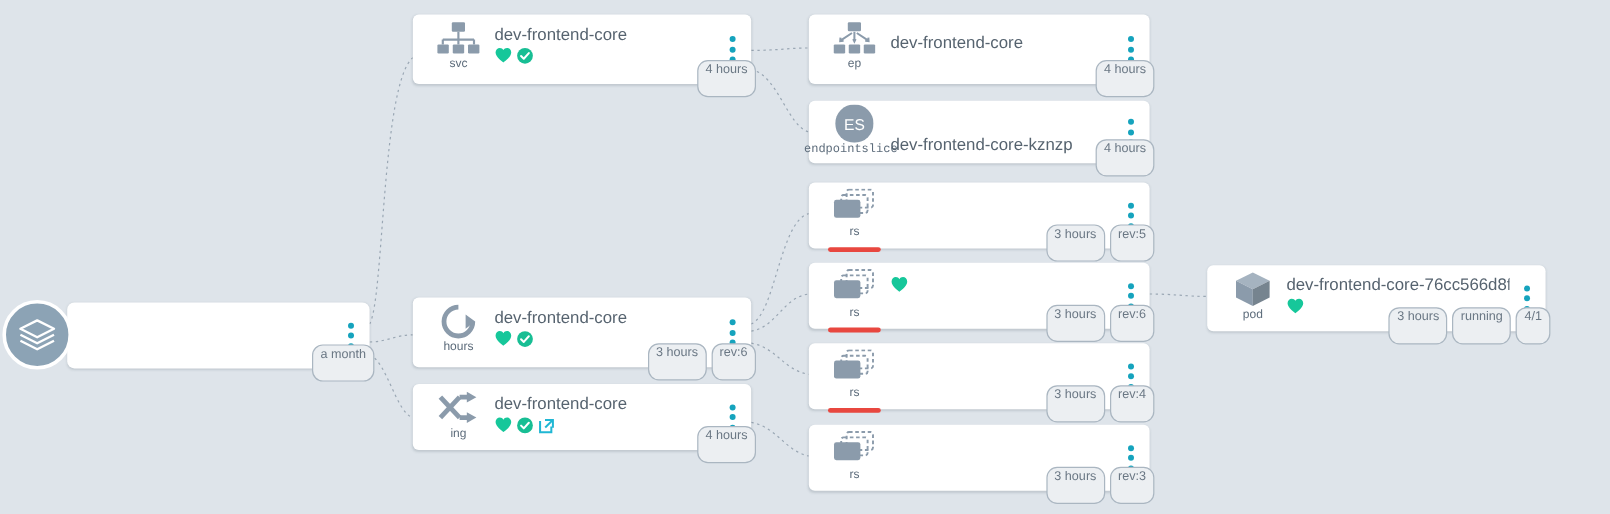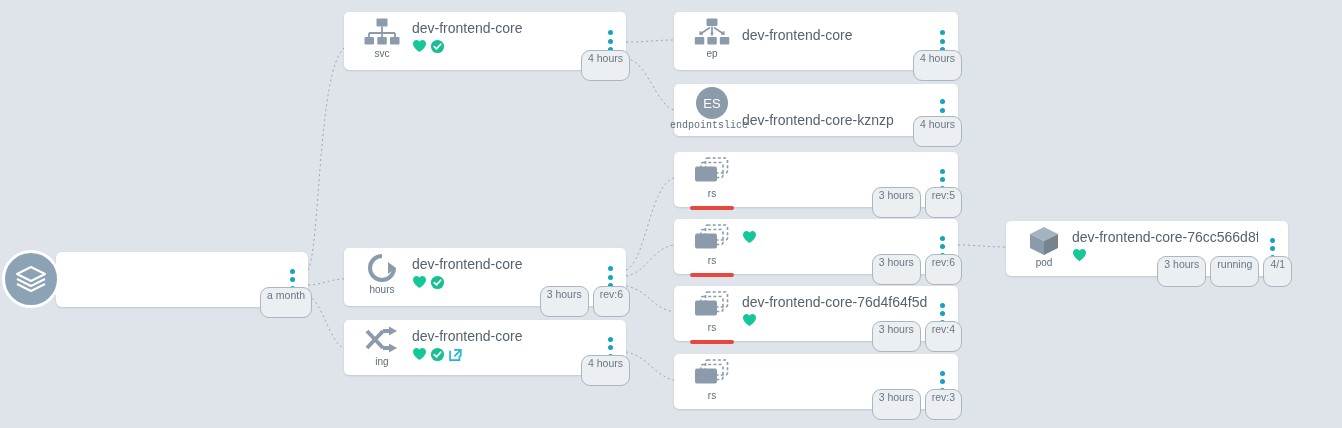--- a/index.html
+++ b/index.html
@@ -368,30 +368,20 @@
       <div class="glyph">
         <svg width="38" height="30" viewBox="0 0 38 30">
           <rect x="12.5" y="1" width="22" height="15" rx="2" fill="none" stroke="#8b9bab" stroke-width="1.6" stroke-dasharray="3,2.2"></rect>
           <rect x="8" y="5.5" width="22" height="15" rx="2" fill="none" stroke="#8b9bab" stroke-width="1.6" stroke-dasharray="3,2.2"></rect>
           <rect x="2" y="9.5" width="22" height="15" rx="2" fill="#8b9bab"></rect>
         </svg>
       </div>
       <div class="kind">rs</div>
       <div class="redbar" style="left:4px;bottom:-10px;"></div>
     </div>
-    <div class="node-body">
-      <div class="node-title">dev-frontend-core-76d4f64f5d</div>
-      <div class="status-row">
-        <span>
-          <svg width="15" height="14" viewBox="0 0 16 15">
-              <path d="M8 14 C8 14 1 9.4 1 5.1 C1 2.6 2.8 1 4.8 1 C6.2 1 7.4 1.8 8 2.9 C8.6 1.8 9.8 1 11.2 1 C13.2 1 15 2.6 15 5.1 C15 9.4 8 14 8 14 Z" fill="#16c79a"></path>
-            </svg>
-        </span>
-      </div>
-    </div>
     <div class="kebab">
         <i></i>
         <i></i>
         <i></i>
       </div>
     <div class="badges" style="right:-4px;bottom:-11px;">
       <span class="badge">3 hours</span>
       <span class="badge">rev:4</span>
     </div>
   </div>

